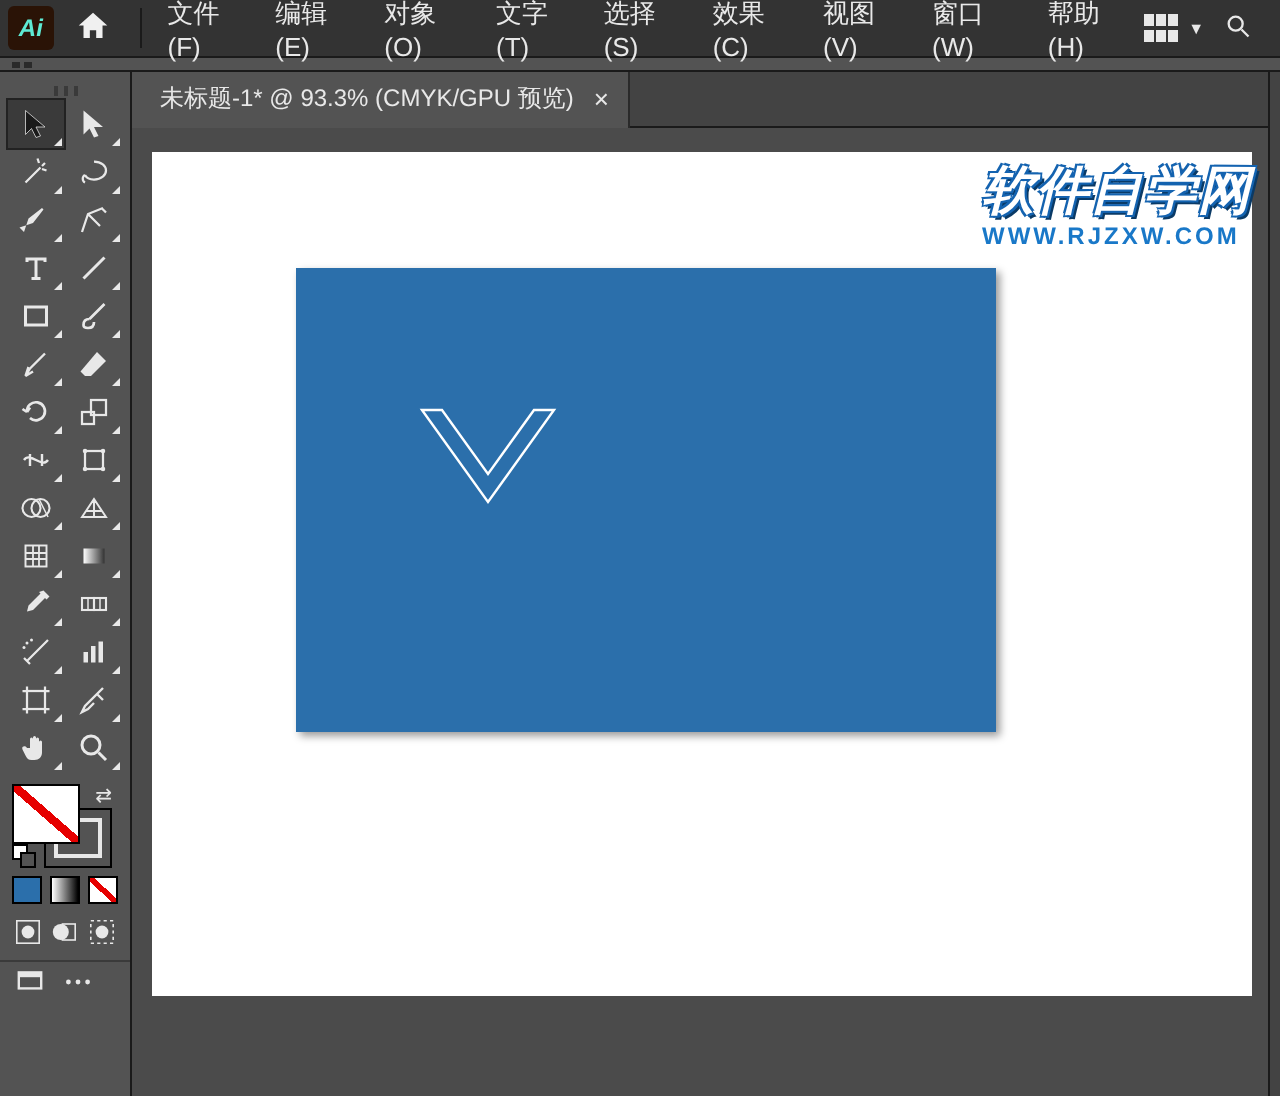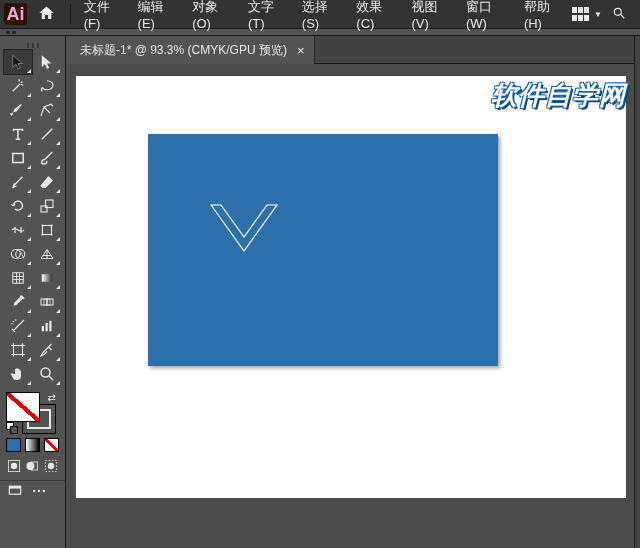--- a/index.html
+++ b/index.html
@@ -17,25 +17,26 @@
     height: 28px;
     background: #333333;
     display: flex;
     align-items: center;
     padding: 0 4px;
   }
   .app-logo {
     width: 24px; height: 22px;
     background: #2a1306;
     border-radius: 3px;
-    color: #f9a8d4;
+    color: #5eead4;
     font-weight: bold;
-    font-size: 18px;
+    font-size: 12px;
     display: flex; align-items: center; justify-content: center;
     margin-right: 10px;
+    font-style: italic;
   }
   .home-icon {
     width: 20px; height: 20px;
     display: flex; align-items: center; justify-content: center;
     margin-right: 8px;
     color: #f0f0f0;
   }
   .menu-divider-v { width:1px; height:20px; background:#1a1a1a; margin:0 6px; }
   .menu-items { display:flex; gap:0; }
   .menu-item {
@@ -176,21 +177,21 @@
   .doc-area {
     flex:1;
     background:#333333;
     display:flex; flex-direction:column;
     position:relative;
   }
   .tabbar {
     height:28px;
     background:#434343;
     border-bottom:1px solid #1a1a1a;
-    display:flex; align-items:flex-start;
+    display:flex; align-items:center;
   }
   .tab {
     height:28px;
     background:#535353;
     border-right:1px solid #2a2a2a;
     display:flex; align-items:center;
     padding:0 10px 0 14px;
     font-size:12px;
     color:#e8e8e8;
     gap:10px;
@@ -582,17 +583,18 @@
         <div class="v-shape">
           <svg viewBox="0 0 70 60">
             <path d="M2 2 L35 48 L68 2 L58 2 L35 34 L12 2 Z" fill="none" stroke="#ffffff" stroke-width="1.2"></path>
           </svg>
         </div>
       </div>
     </div>
 
     <div class="watermark">
       <div class="cn">软件自学网</div>
+      <div class="en">WWW.RJZXW.COM</div>
     </div>
   </div>
 
   <div class="right-strip"></div>
 </div>
 
 </body></html>

